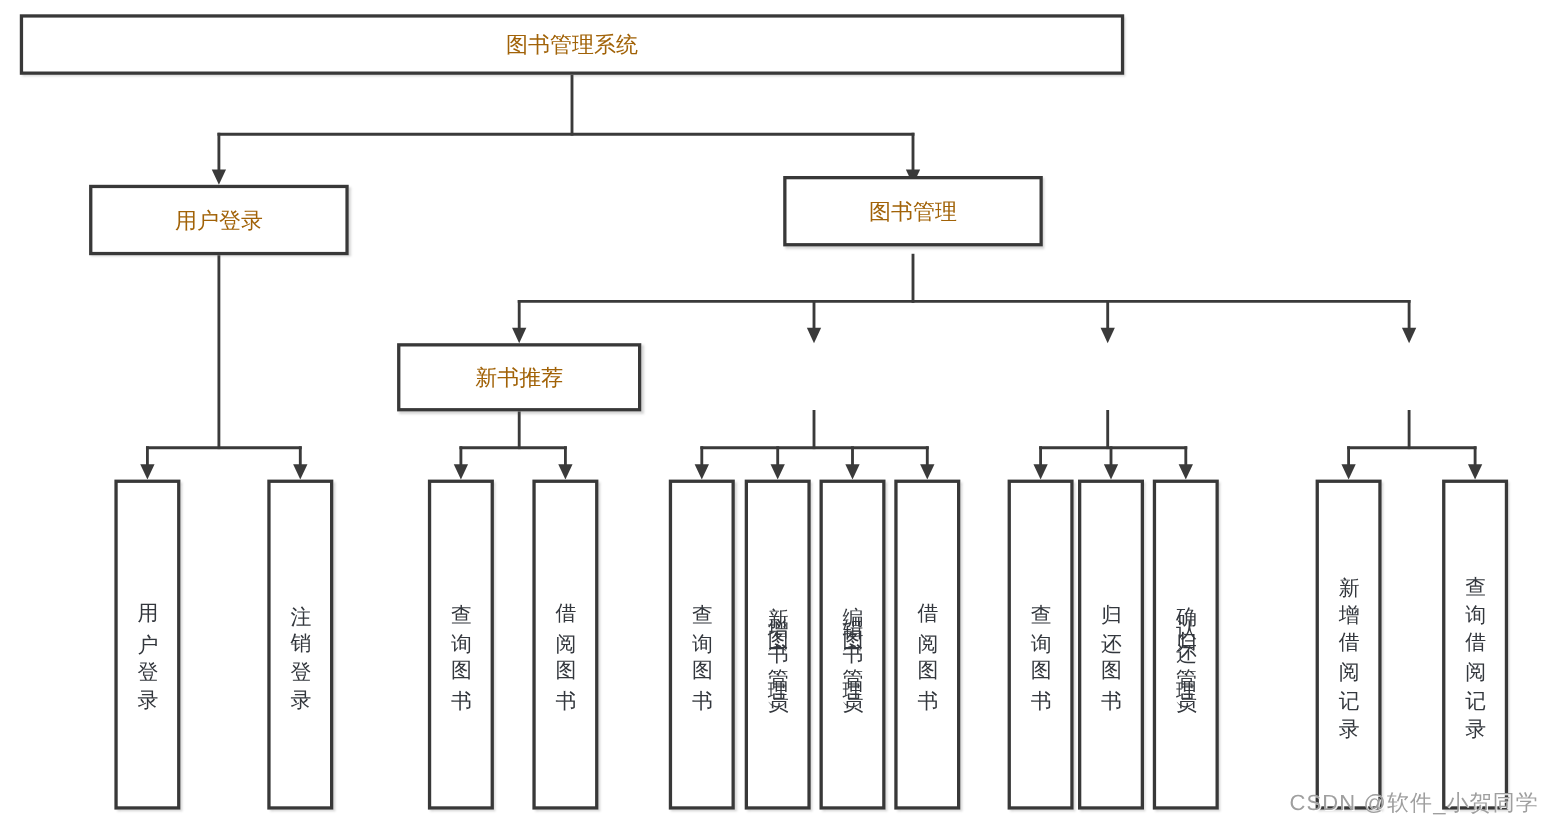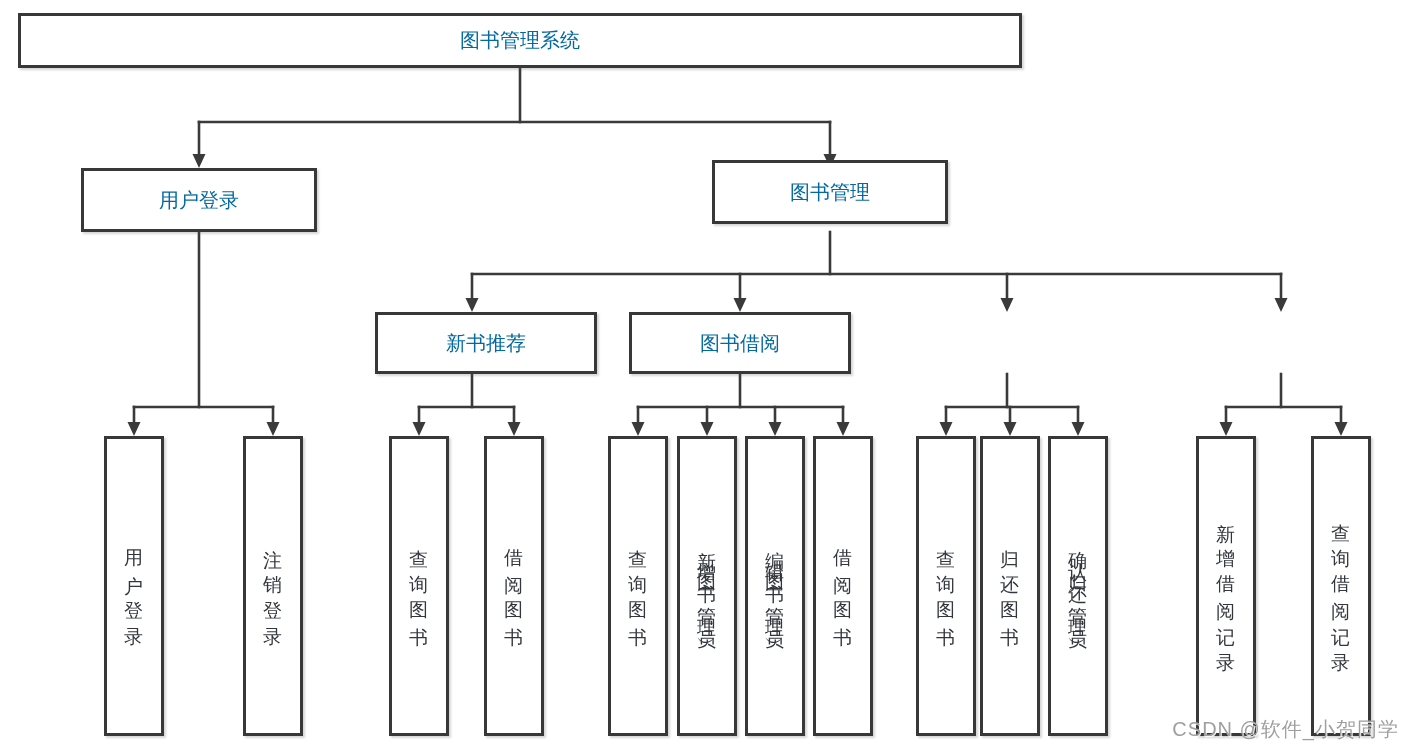--- a/index.html
+++ b/index.html
@@ -26,21 +26,21 @@
   .lvl2{font-size:20px;}
   .lvl3{font-size:20px;}
   .leaf .vtext{
     writing-mode:vertical-rl;
     text-orientation:mixed;
     font-size:19px;
     line-height:1;
     color:#33373d;
     white-space:nowrap;
   }
-  .label{color:#0369a1;}
+  .label{color:#a16207;}
   #watermark{
     position:absolute;
     right:6px;
     bottom:4px;
     font-size:20px;
     color:#9f9f9f;
     letter-spacing:1px;
     text-shadow:1px 1px 0 rgba(255,255,255,0.9);
     pointer-events:none;
   }
@@ -120,25 +120,22 @@
     <span class="label">图书管理系统</span>
   </div>
 
   <div class="box lvl2" style="left:81px;top:168px;width:236px;height:64px">
     <span class="label">用户登录</span>
   </div>
   <div class="box lvl2" style="left:712px;top:160px;width:236px;height:64px">
     <span class="label">图书管理</span>
   </div>
 
-  <div class="box lvl3" style="left:375px;top:312px;width:222px;height:62px">
+  <div class="box lvl3" style="left:361px;top:312px;width:222px;height:62px">
     <span class="label">新书推荐</span>
-  </div>
-  <div class="box lvl3" style="left:629px;top:312px;width:222px;height:62px">
-    <span class="label">图书借阅</span>
   </div>
 
   <div class="box leaf" style="left:104px;top:436px;width:60px;height:300px">
     <span class="vtext" style="letter-spacing: 26px;">用户登录</span>
   </div>
   <div class="box leaf" style="left:243px;top:436px;width:60px;height:300px">
     <span class="vtext" style="letter-spacing: 26px;">注销登录</span>
   </div>
 
   <div class="box leaf" style="left:389px;top:436px;width:60px;height:300px">

